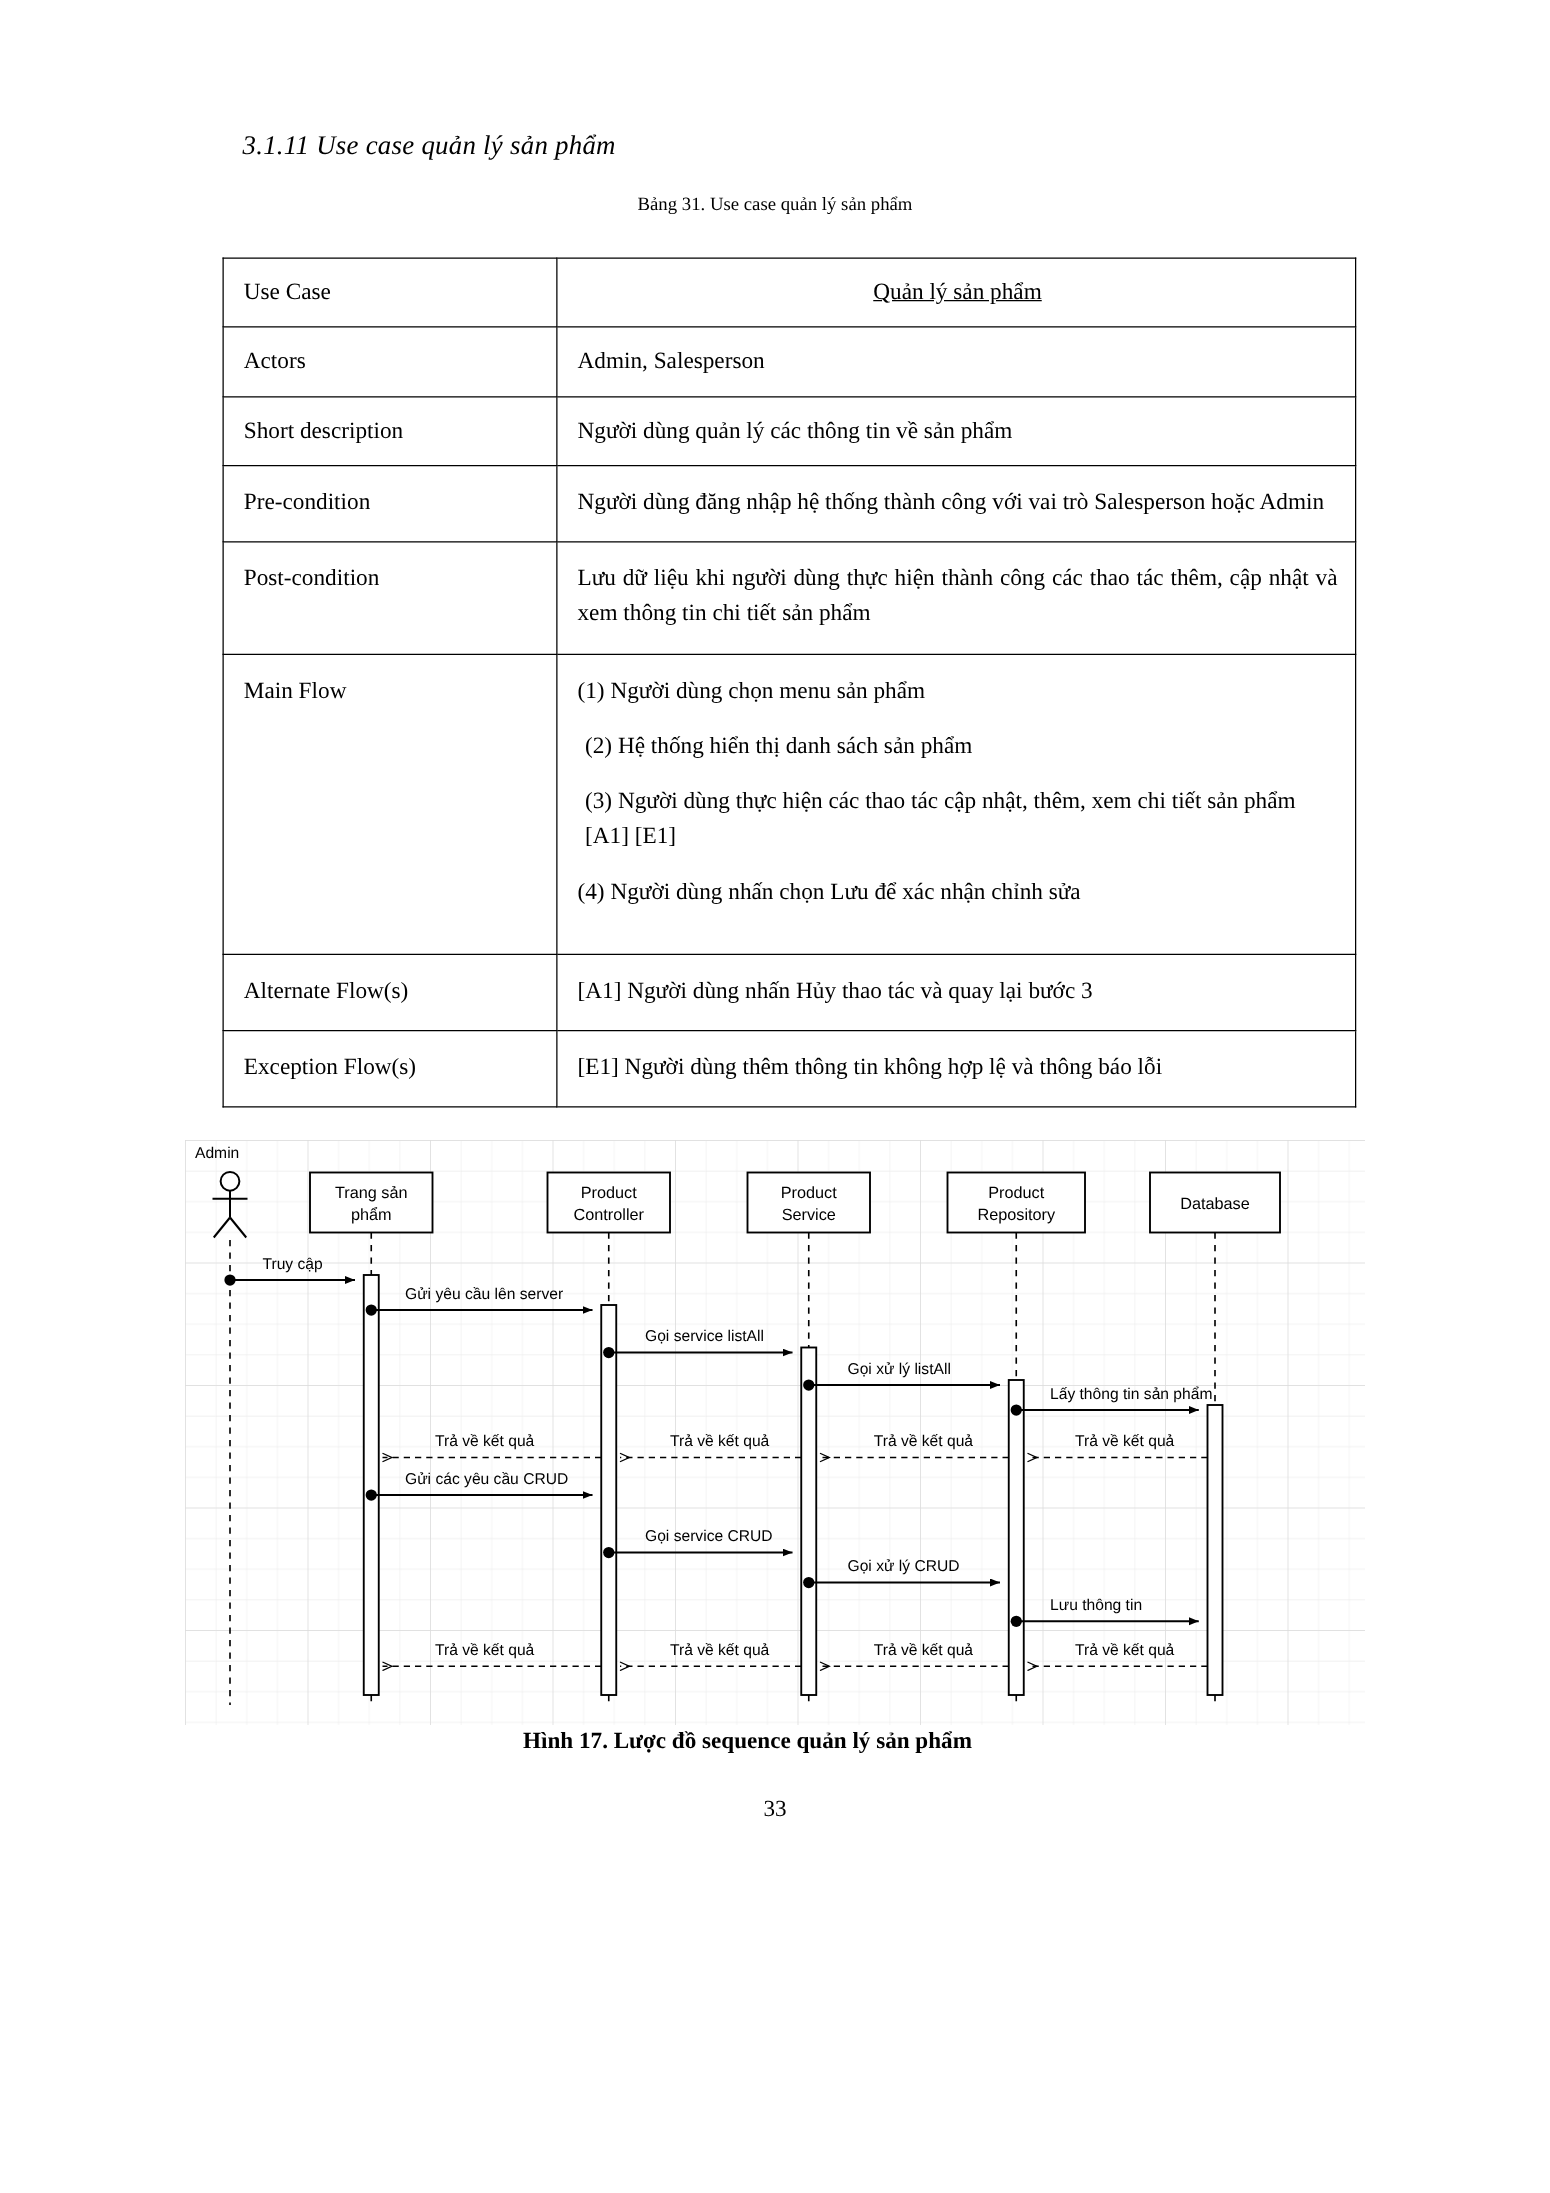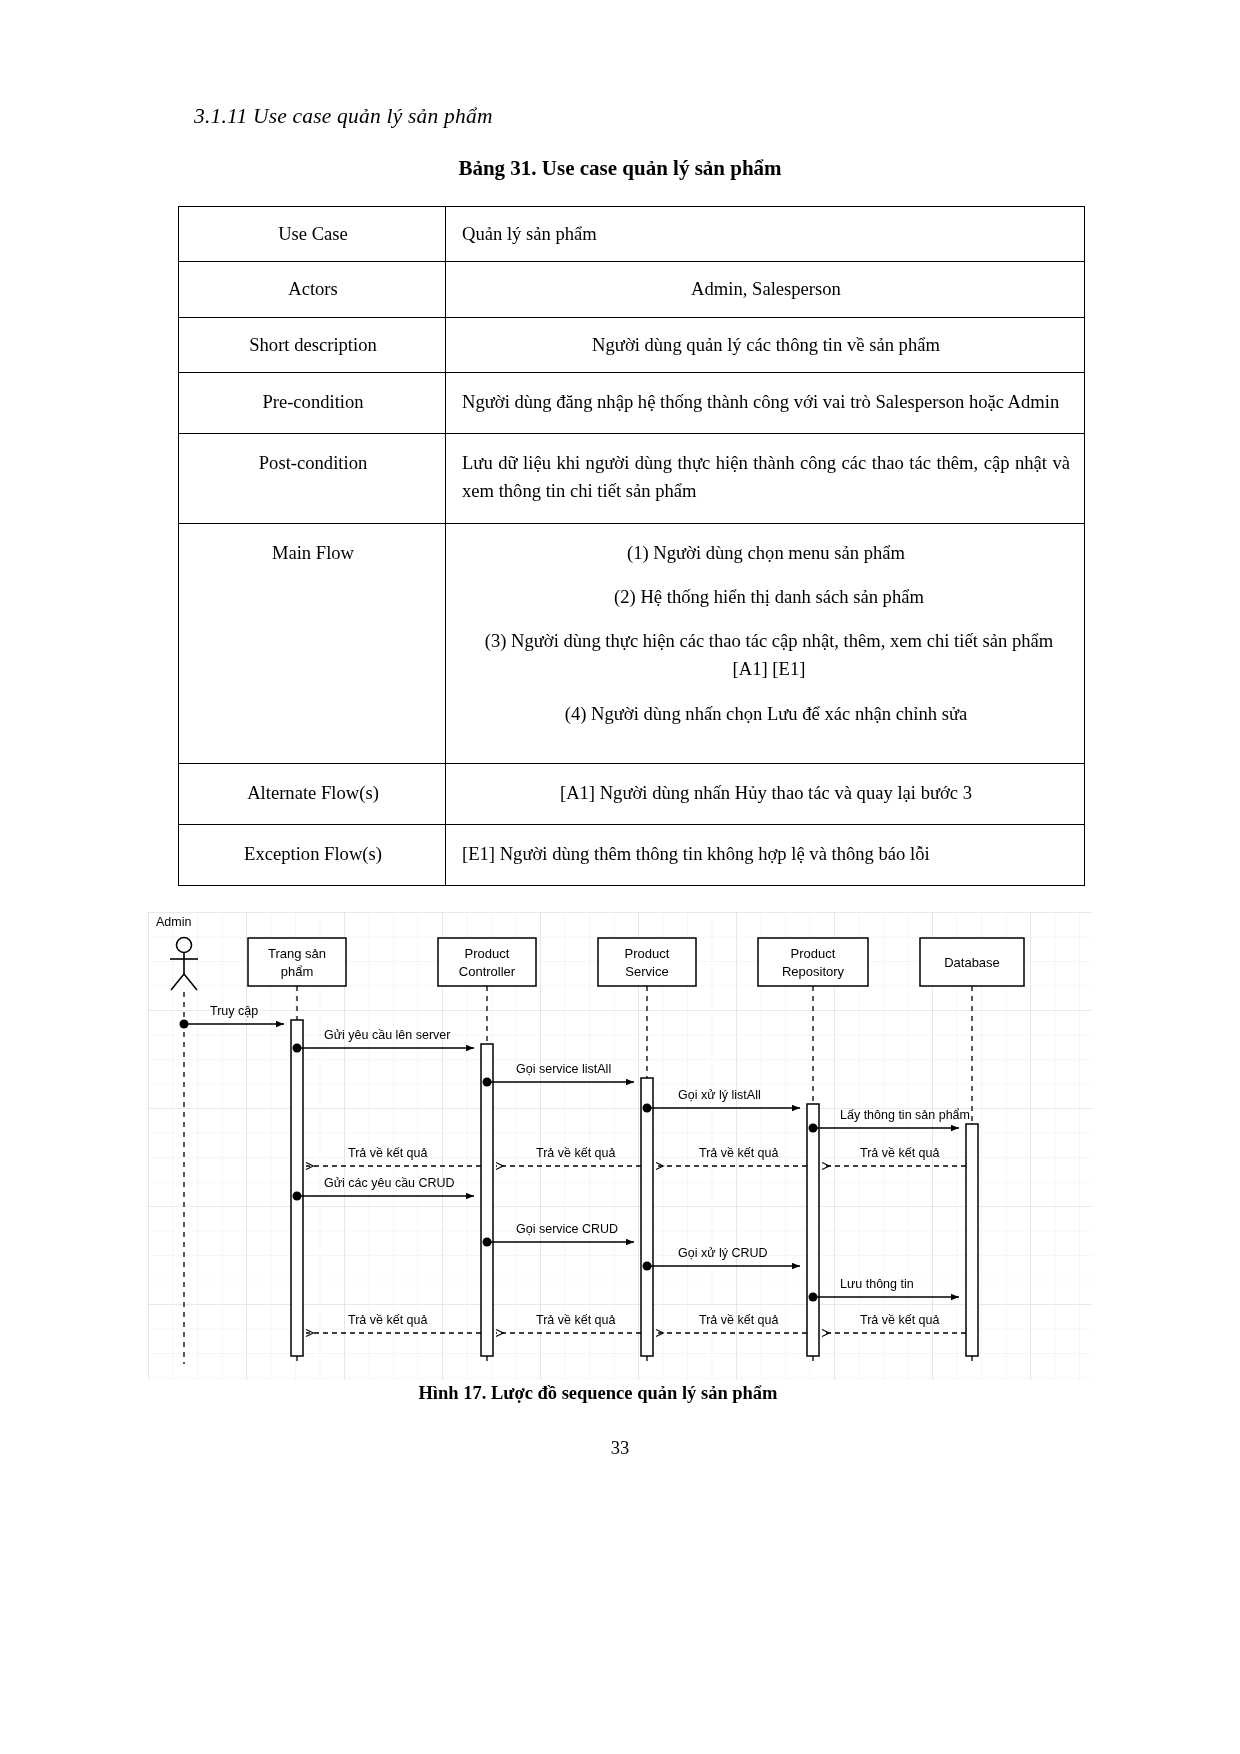--- a/index.html
+++ b/index.html
@@ -34,49 +34,49 @@
     white-space: nowrap;
     margin-left: 36px;
   }
 
   .table-caption {
     position: absolute;
     left: 0;
     top: 156px;
     width: 1240px;
     text-align: center;
-    font-weight: bold;
-    font-size: 21px;
+    font-weight: normal;
+    font-size: 15px;
   }
 
   
   .uc-table {
     position: absolute;
     left: 178px;
     top: 206px;
     width: 844px;
     border-collapse: collapse;
     table-layout: fixed;
     font-size: 18.6px;
   }
   .uc-table td {
     border: 1.6px solid #000000;
     vertical-align: top;
     padding: 13px 14px 13px 16px;
     line-height: 1.52;
-    text-align: center;
   }
   .uc-table td.label {
     width: 236px;
   }
   .uc-table td.value {
     width: 608px;
   }
   .uc-table td.value.center {
-    text-align: left;
+    text-align: center;
+    text-decoration: underline;
   }
   .uc-table td.value.justify {
     text-align: justify;
     text-align-last: left;
   }
   .row-tall td { padding-top: 15px; padding-bottom: 17px; }
 
   .flow-line {
     margin: 0 0 16px 0;
   }

